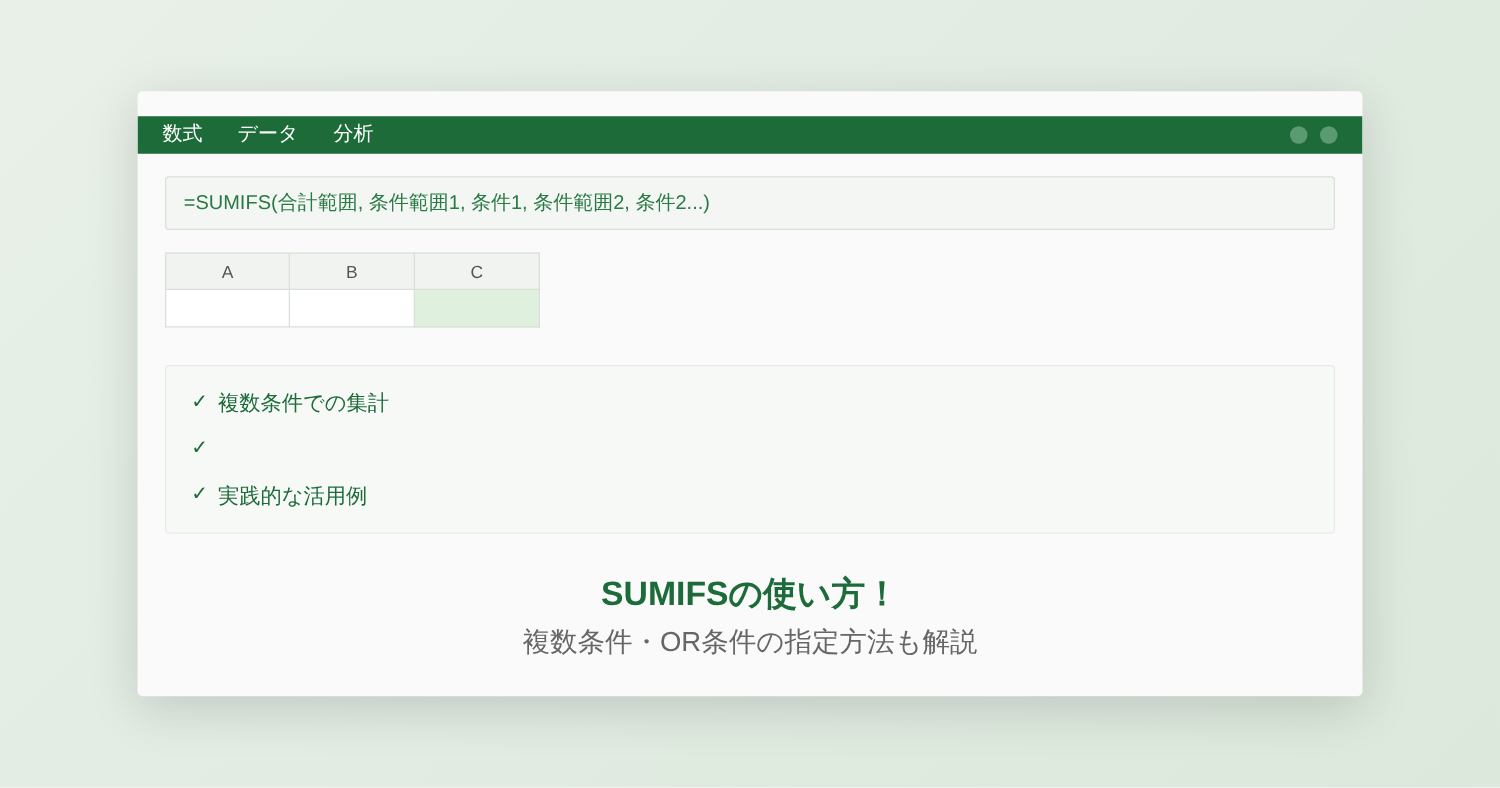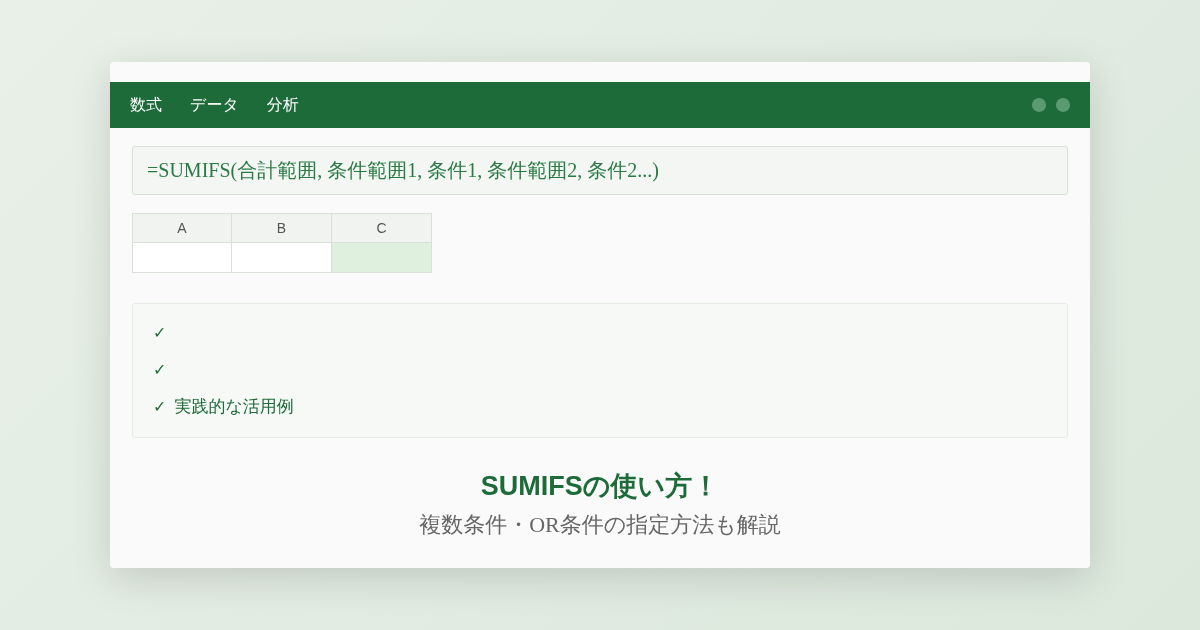--- a/index.html
+++ b/index.html
@@ -15,21 +15,21 @@
   }
   .window {
     width: 980px;
     background: #fafafa;
     border-radius: 4px;
     box-shadow: 0 10px 40px rgba(0,0,0,0.15);
     overflow: hidden;
   }
   .titlebar {
     background: #1e6b3a;
-    height: 46px;
+    height: 30px;
     display: flex;
     align-items: center;
     padding: 0 20px;
     justify-content: space-between;
     margin-top: 20px;
   }
   .menu {
     display: flex;
     gap: 28px;
   }
@@ -48,22 +48,22 @@
     background: #5a9b72;
   }
   .content {
     padding: 18px 22px 28px 22px;
   }
   .formula-bar {
     background: #f3f6f3;
     border: 1px solid #d8e0d8;
     border-radius: 3px;
     padding: 10px 14px;
-    font-family: Liberation Serif, serif;
-    font-size: 20px;
+    font-family: Liberation Sans, sans-serif;
+    font-size: 16px;
     color: #2a7a45;
     margin-bottom: 18px;
   }
   .sheet {
     margin-bottom: 30px;
   }
   .col-headers {
     display: flex;
   }
   .col-header {
@@ -118,21 +118,20 @@
   }
   .title-main {
     color: #1e6b3a;
     font-size: 27px;
     font-weight: bold;
     margin-bottom: 6px;
   }
   .title-sub {
     color: #666;
     font-size: 22px;
-    font-family: Liberation Serif, serif;
   }
 </style>
 </head>
 <body>
 
 <div class="window">
   <div class="titlebar">
     <div class="menu">
       <span class="menu-item">数式</span>
       <span class="menu-item">データ</span>
@@ -157,20 +156,21 @@
       <div class="row">
         <div class="cell"></div>
         <div class="cell"></div>
         <div class="cell selected"></div>
       </div>
     </div>
 
     <div class="features">
       <div class="feature-item">
         <span class="check">✓</span>
+        <span>複数条件での集計</span>
       </div>
       <div class="feature-item">
         <span class="check">✓</span>
       </div>
       <div class="feature-item">
         <span class="check">✓</span>
         <span>実践的な活用例</span>
       </div>
     </div>
 

